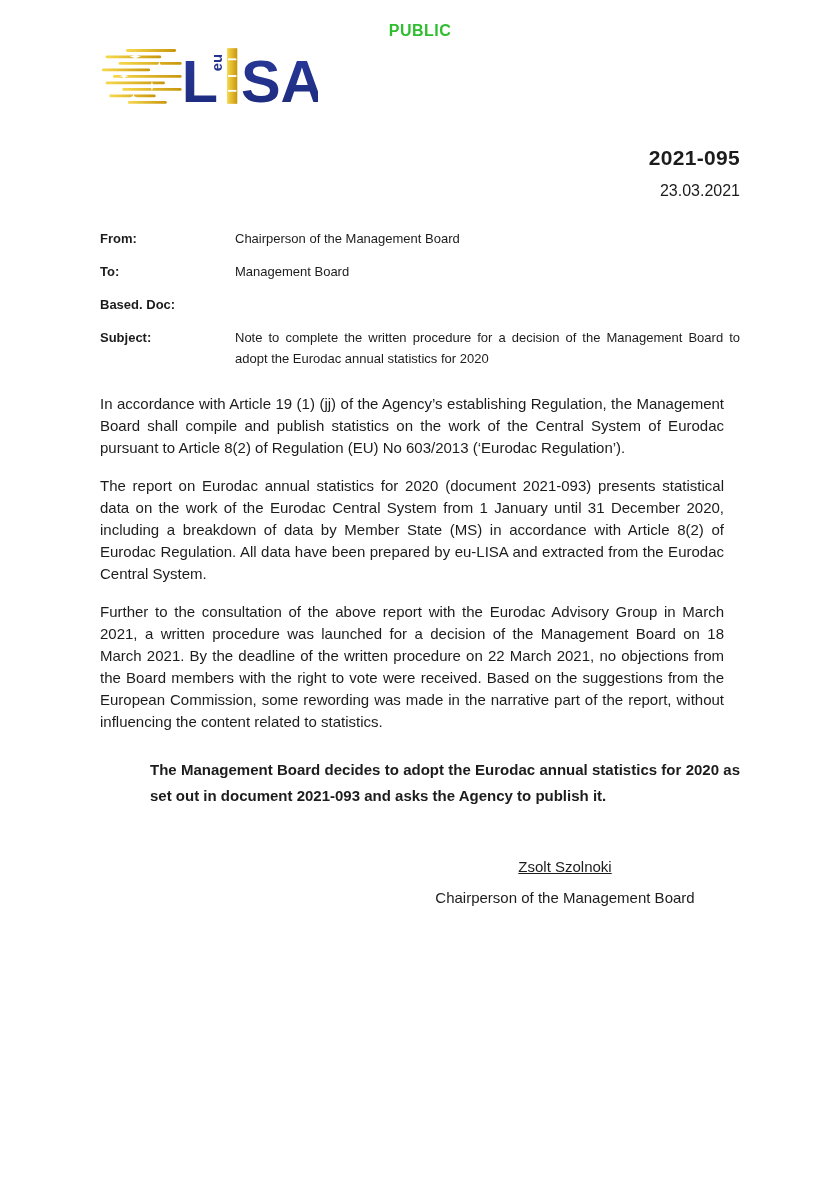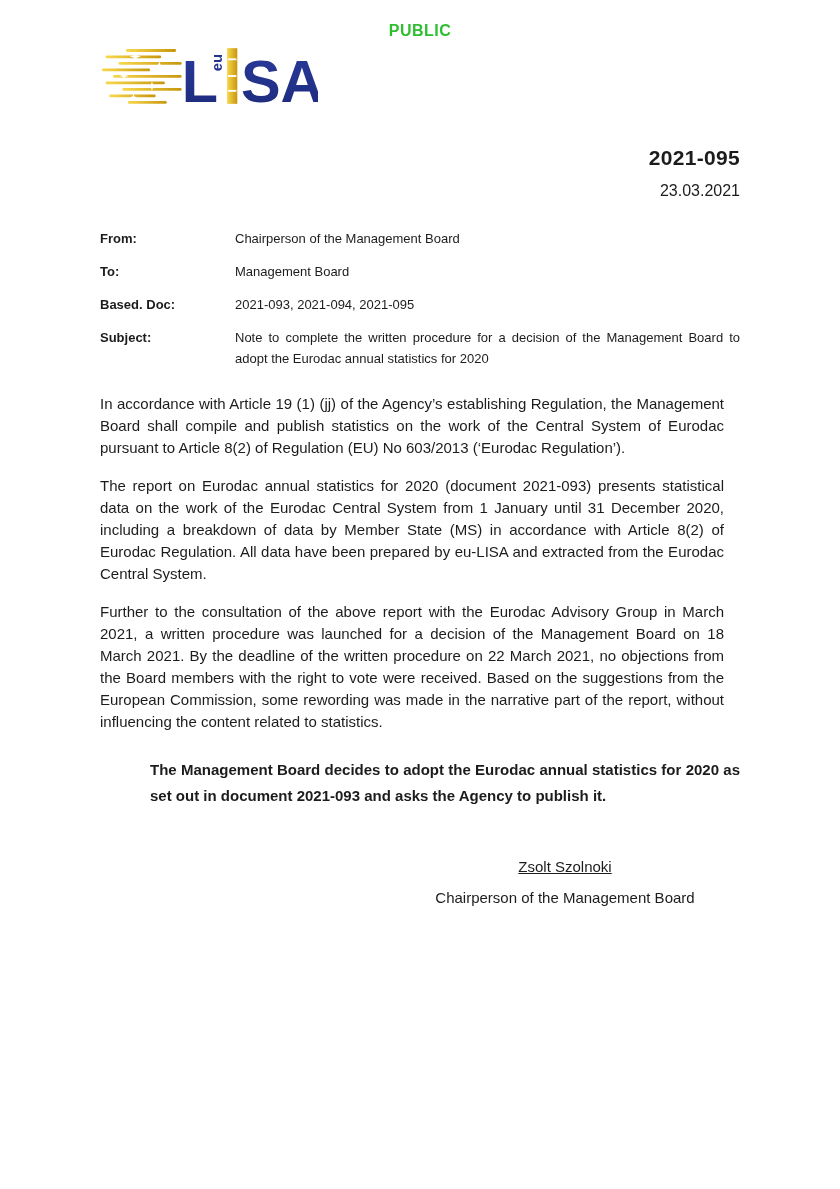--- a/index.html
+++ b/index.html
@@ -155,21 +155,20 @@
       <div class="meta-value">Chairperson of the Management Board</div>
     </div>
 
     <div class="meta-row">
       <div class="meta-label">To:</div>
       <div class="meta-value">Management Board</div>
     </div>
 
     <div class="meta-row">
       <div class="meta-label">Based. Doc:</div>
-      <div class="meta-value">2021-093, 2021-094, 2021-095</div>
     </div>
 
     <div class="meta-row subject-row">
       <div class="meta-label">Subject:</div>
       <div class="meta-value">Note to complete the written procedure for a decision of the Management Board to adopt the Eurodac annual statistics for 2020</div>
     </div>
 
     <div class="body-text">
       <p class="body-par">In accordance with Article 19 (1) (jj) of the Agency’s establishing Regulation, the Management Board shall compile and publish statistics on the work of the Central System of Eurodac pursuant to Article 8(2) of Regulation (EU) No 603/2013 (‘Eurodac Regulation’).</p>
       <p class="body-par">The report on Eurodac annual statistics for 2020 (document 2021-093) presents statistical data on the work of the Eurodac Central System from 1 January until 31 December 2020, including a breakdown of data by Member State (MS) in accordance with Article 8(2) of Eurodac Regulation. All data have been prepared by eu-LISA and extracted from the Eurodac Central System.</p>

